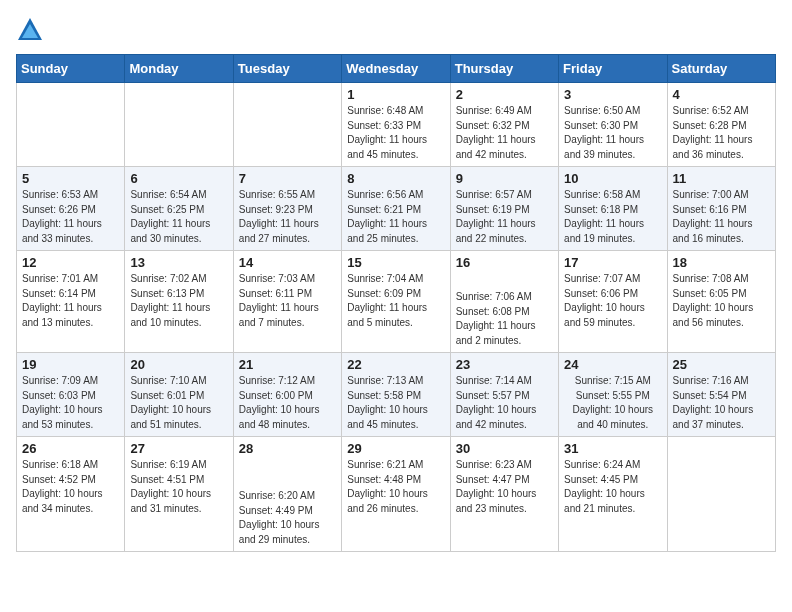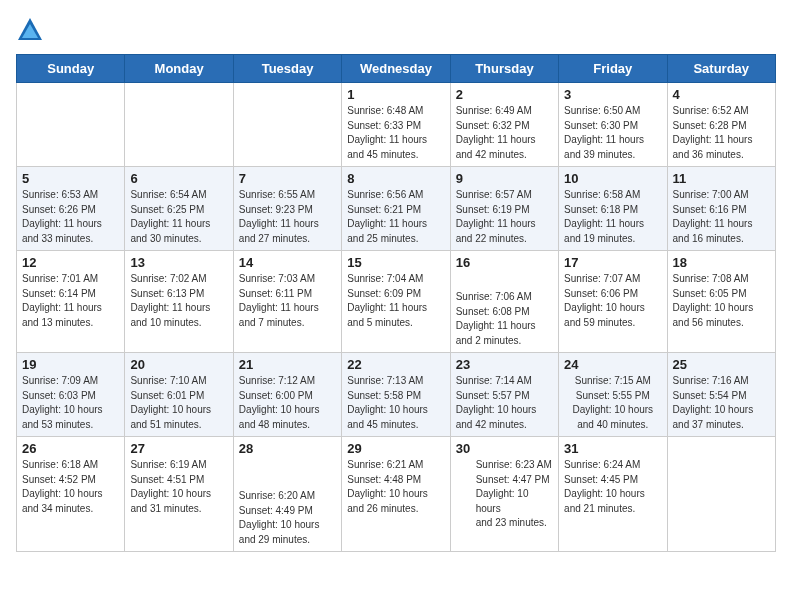--- a/index.html
+++ b/index.html
@@ -53,22 +53,22 @@
       color: #555;
     }
     .calendar {
       width: 100%;
       border-collapse: collapse;
       font-size: 11px;
     }
     .calendar th {
       background-color: #2a6db5;
       color: #fff;
-      padding: 6px 16px;
-      text-align: center;
+      padding: 6px 4px;
+      text-align: left;
       font-size: 13px;
       font-weight: bold;
       border: 1px solid #1a5a9a;
     }
     .calendar td {
       border: 1px solid #ccc;
       vertical-align: top;
       padding: 4px 5px;
       width: 108px;
       min-height: 80px;
@@ -336,21 +336,21 @@
         </td>
         <td>
           <span class="day-number">29</span>
           <div class="day-info" style="white-space: pre-line;">Sunrise: 6:21 AM
 Sunset: 4:48 PM
 Daylight: 10 hours
 and 26 minutes.</div>
         </td>
         <td>
           <span class="day-number">30</span>
-          <div class="day-info" style="white-space: pre-line; margin-left: 20px;">Sunrise: 6:23 AM
+          <div class="day-info" style="white-space: pre-line;">Sunrise: 6:23 AM
 Sunset: 4:47 PM
 Daylight: 10 hours
 and 23 minutes.</div>
         </td>
         <td>
           <span class="day-number">31</span>
           <div class="day-info" style="white-space: pre-line;">Sunrise: 6:24 AM
 Sunset: 4:45 PM
 Daylight: 10 hours
 and 21 minutes.</div>

